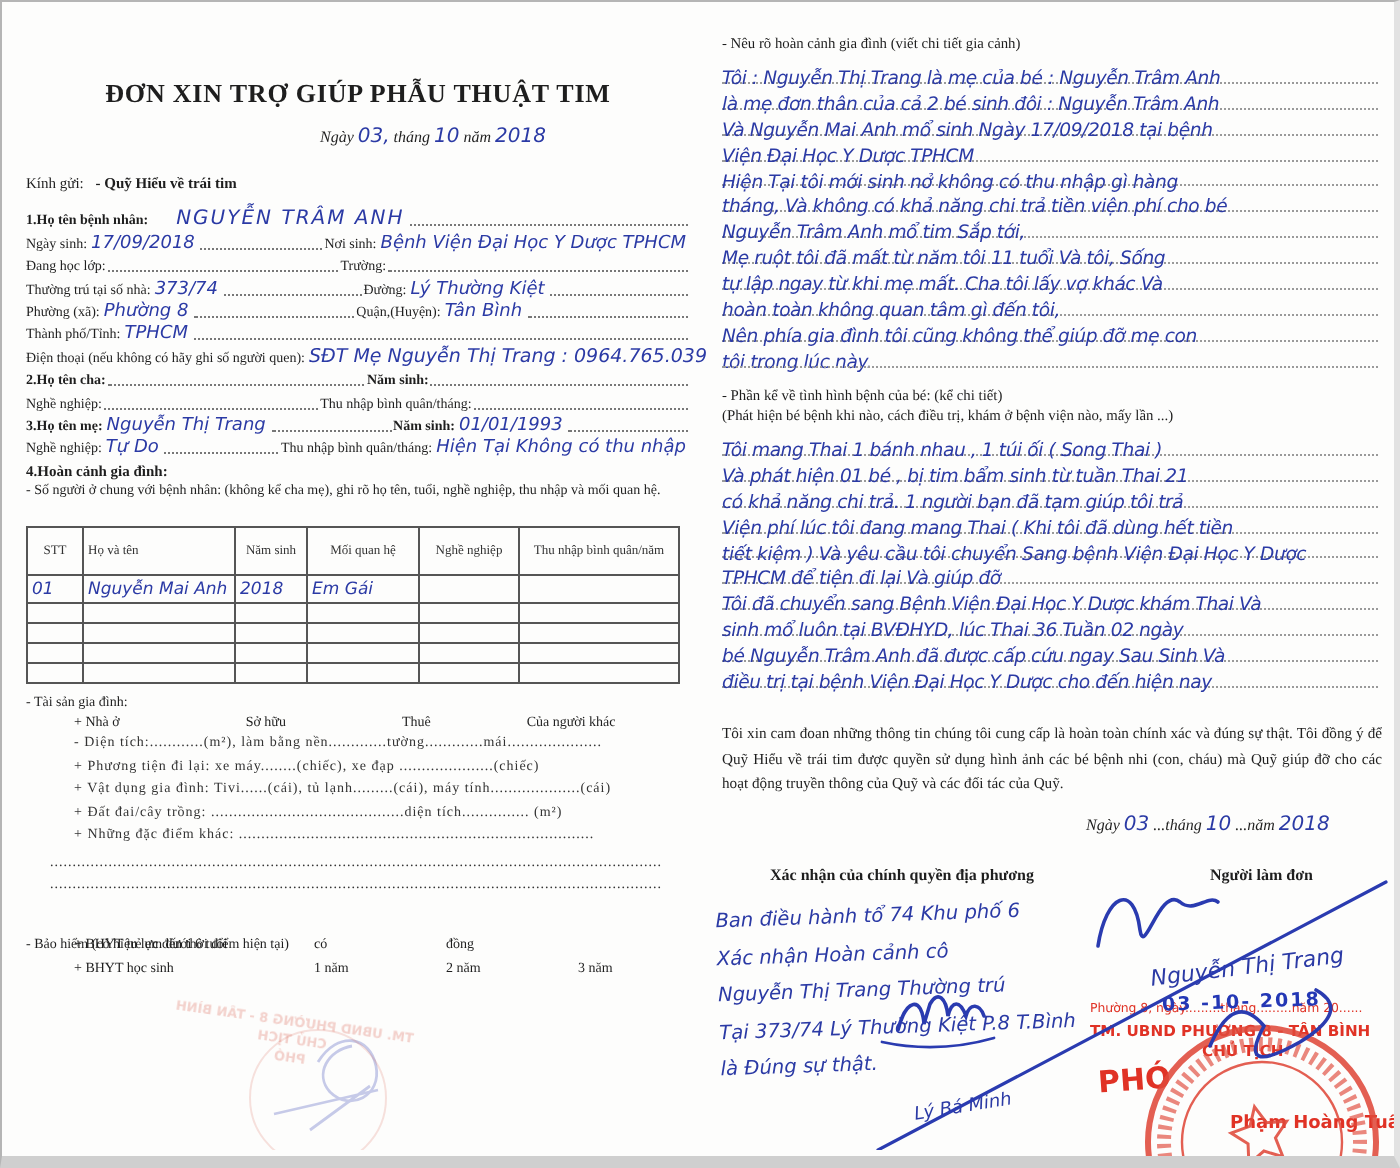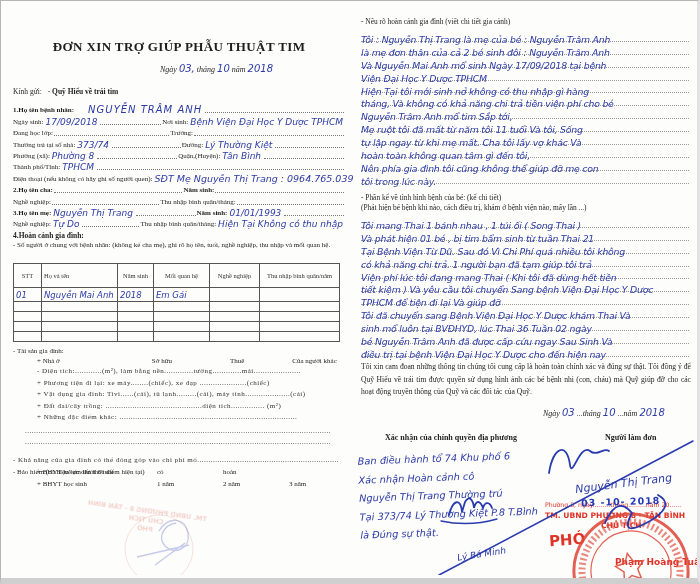--- a/index.html
+++ b/index.html
@@ -192,47 +192,46 @@
             <td></td>
             <td></td>
             <td></td>
           </tr>
     </tbody>
       </table>
 
     <div class="abs" style="top:338px;left:4px;font-size:7px;">- Tài sản gia đình:</div>
     <div class="abs" style="top:348px;left:28px;width:300px;font-size:7px;display:flex;">
       <span>+ Nhà ở</span>
-      <span style="margin-left:92px;">Sở hữu</span>
+      <span style="margin-left:63px;">Sở hữu</span>
       <span style="margin-left:58px;">Thuê</span>
       <span style="margin-left:48px;">Của người khác</span>
     </div>
     <div class="abs" style="top:358px;left:28px;width:304px;">
 
     <div class="dotline" style="height:11.6px;">-  Diện tích:............(m²), làm bằng nền.............tường.............mái.....................</div>
         <div class="dotline" style="height:11.6px;">+ Phương tiện đi lại: xe máy........(chiếc), xe đạp .....................(chiếc)</div>
         <div class="dotline" style="height:11.6px;">+ Vật dụng gia đình: Tivi......(cái), tủ lạnh.........(cái), máy tính....................(cái)</div>
         <div class="dotline" style="height:11.6px;">+ Đất đai/cây trồng: ...........................................diện tích............... (m²)</div>
         <div class="dotline" style="height:11.6px;">+ Những đặc điểm khác: ...............................................................................</div>
       </div>
     <div class="abs dotline" style="top:418px;left:16px;width:316px;">........................................................................................................................................</div>
     <div class="abs dotline" style="top:429px;left:16px;width:316px;">........................................................................................................................................</div>
 
-    <div class="abs dotline" style="top:447px;left:4px;width:328px;">- Khả năng của gia đình có thể đóng góp vào chi phí mổ...............................................................</div>
     <div class="abs" style="top:459px;left:4px;font-size:7px;">- Bảo hiểm (có hiệu lực đến thời điểm hiện tại)</div>
     <div class="abs" style="top:471px;left:28px;width:300px;font-size:7px;display:flex;">
       <span style="width:120px;">+ BHYT học sinh</span>
       <span style="width:66px;">1 năm</span>
       <span style="width:66px;">2 năm</span>
       <span>3 năm</span>
     </div>
     <div class="abs" style="top:459px;left:28px;width:300px;font-size:7px;display:flex;">
       <span style="width:120px;">+ BHYT trẻ em dưới 6 tuổi</span>
       <span style="width:66px;">có</span>
-      <span>hoàn</span>
+      <span>đồng</span>
     </div>
 
     <div class="abs bleed" style="top:498px;left:42px;width:190px;">
 
     <div>TM. UBND PHƯỜNG 8 - TÂN BÌNH</div>
         <div>CHỦ TỊCH</div>
         <div>PHÓ</div>
       </div>
     <svg class="sig-svg" width="340" height="566" viewBox="0 0 340 566">
       <g stroke="#5560c0" stroke-width="1.4" fill="none" opacity="0.32">
@@ -264,21 +263,20 @@
         <div class="hline"><span class="hw">tôi trong lúc này.</span></div>
       </div>
     <div class="abs hline" style="top:163px;left:8px;width:328px;border-bottom:1px dotted #9a9a9a;height:11px;"></div>
 
     <div class="abs plabel" style="top:184px;left:8px;">- Phần kể về tình hình bệnh của bé: (kể chi tiết)</div>
     <div class="abs plabel" style="top:194px;left:8px;text-align:center;">(Phát hiện bé bệnh khi nào, cách điều trị, khám ở bệnh viện nào, mấy lần ...)</div>
     <div class="abs hsec" style="top:206px;left:8px;width:328px;">
 
     <div class="hline"><span class="hw">Tôi mang Thai 1 bánh nhau , 1 túi ối ( Song Thai )</span></div>
         <div class="hline"><span class="hw">Và phát hiện 01 bé , bị tim bẩm sinh từ tuần Thai 21</span></div>
-        <div class="hline"><span class="hw">Tại Bệnh Viện Từ Dũ. Sau đó Vì Chi Phí quá nhiều tôi không</span></div>
         <div class="hline"><span class="hw">có khả năng chi trả. 1 người bạn đã tạm giúp tôi trả</span></div>
         <div class="hline"><span class="hw">Viện phí lúc tôi đang mang Thai ( Khi tôi đã dùng hết tiền</span></div>
         <div class="hline"><span class="hw">tiết kiệm ) Và yêu cầu tôi chuyển Sang bệnh Viện Đại Học Y Dược</span></div>
         <div class="hline"><span class="hw">TPHCM để tiện đi lại Và giúp đỡ</span></div>
         <div class="hline"><span class="hw">Tôi đã chuyển sang Bệnh Viện Đại Học Y Dược khám Thai Và</span></div>
         <div class="hline"><span class="hw">sinh mổ luôn tại BVĐHYD, lúc Thai 36 Tuần 02 ngày</span></div>
         <div class="hline"><span class="hw">bé Nguyễn Trâm Anh đã được cấp cứu ngay Sau Sinh Và</span></div>
         <div class="hline"><span class="hw">điều trị tại bệnh Viện Đại Học Y Dược cho đến hiện nay</span></div>
       </div>
 

